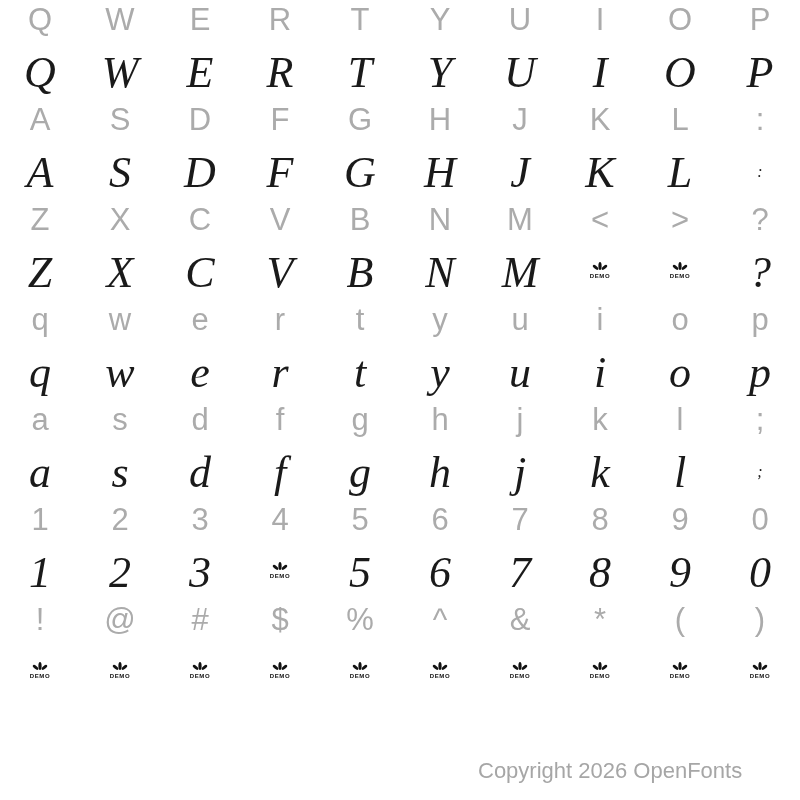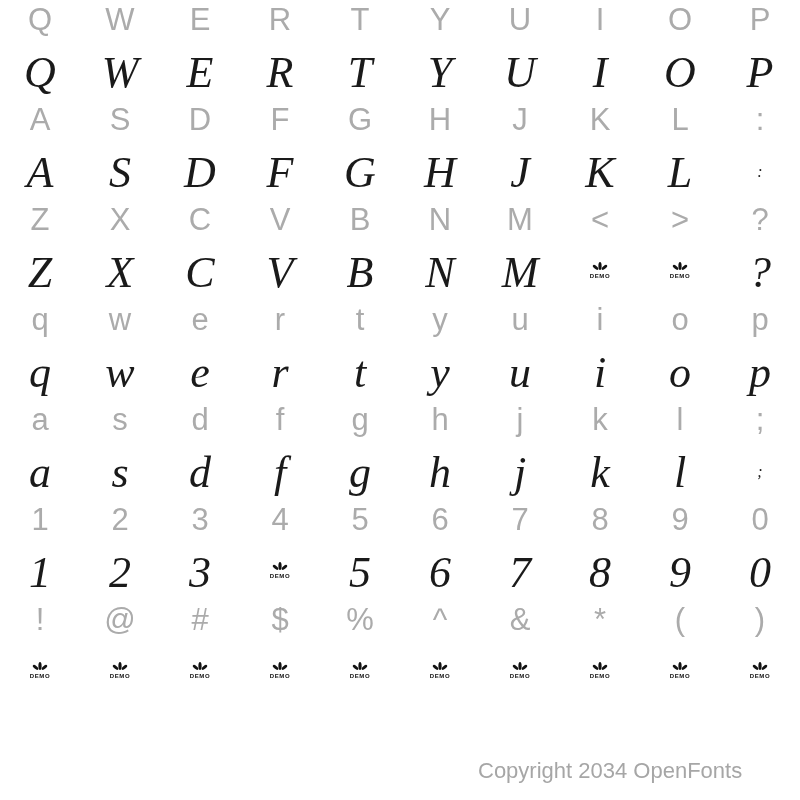--- a/index.html
+++ b/index.html
@@ -386,13 +386,13 @@
               <ellipse cx="3.6" cy="6.4" rx="1.5" ry="3.4" transform="rotate(-50 3.6 6.4)"></ellipse>
               <ellipse cx="12.4" cy="6.4" rx="1.5" ry="3.4" transform="rotate(50 12.4 6.4)"></ellipse>
             </g>
           </svg>
           <span class="demo-label">DEMO</span>
         </span>
       </span>
     </div>
   </div>
 
-<div class="copyright">Copyright 2034 OpenFonts</div>
+<div class="copyright">Copyright 2026 OpenFonts</div>
 
 </body></html>

